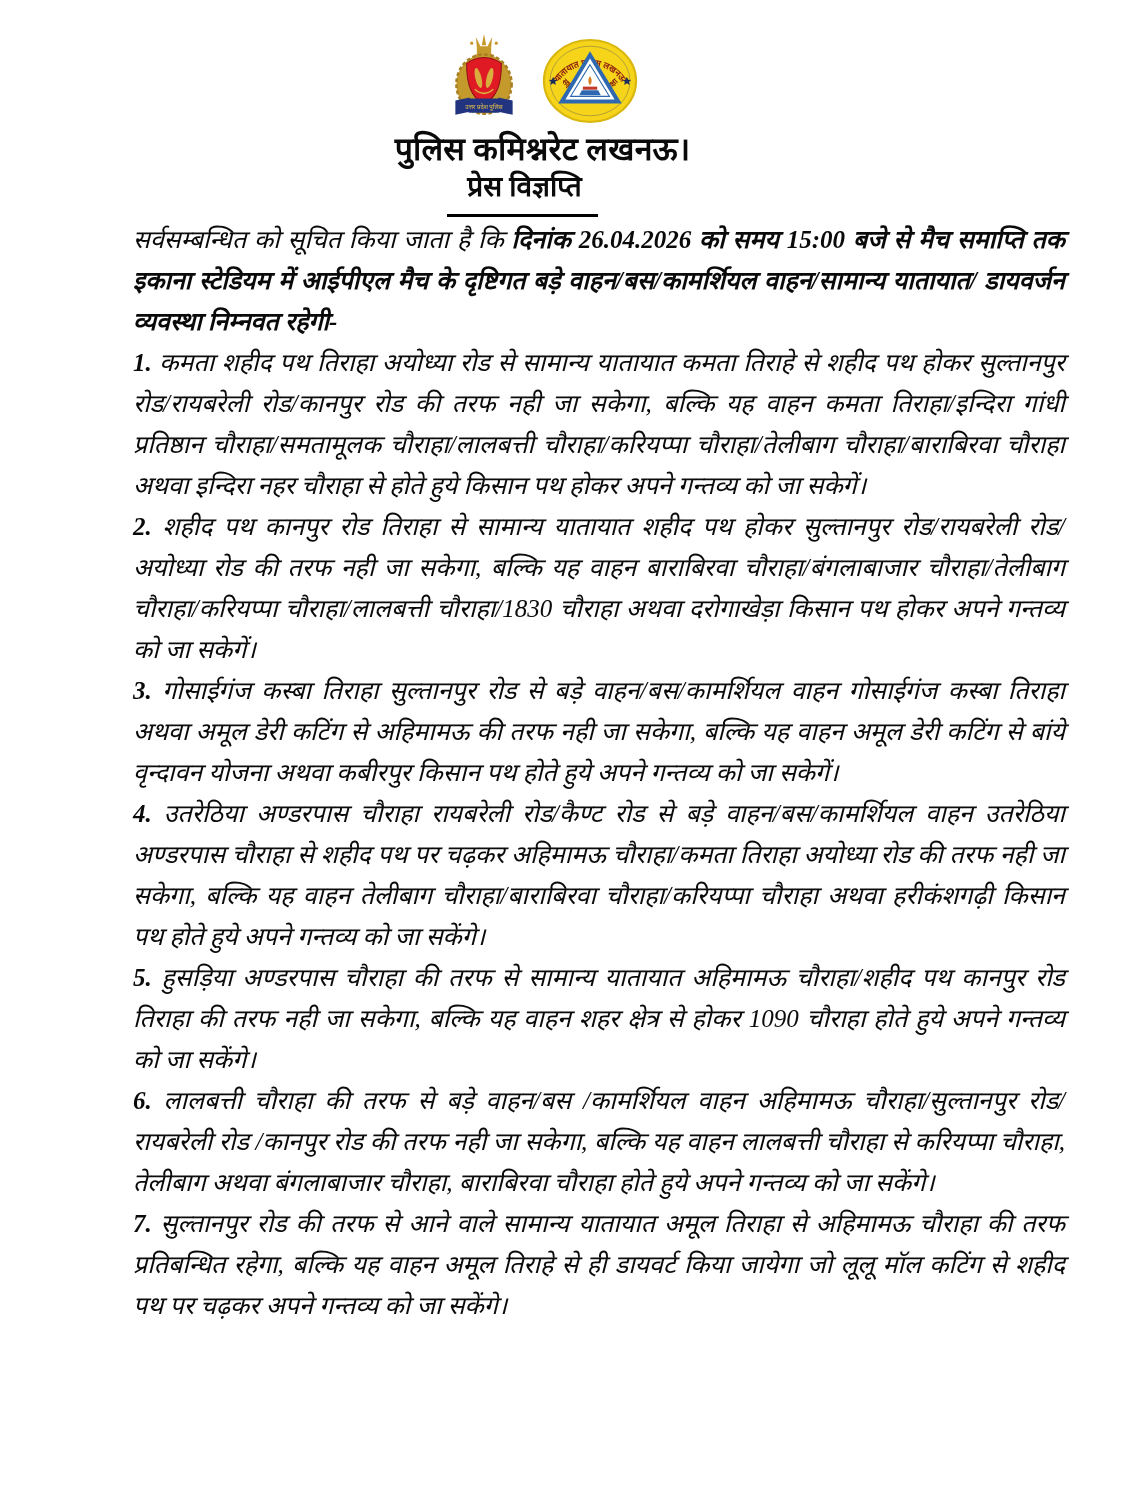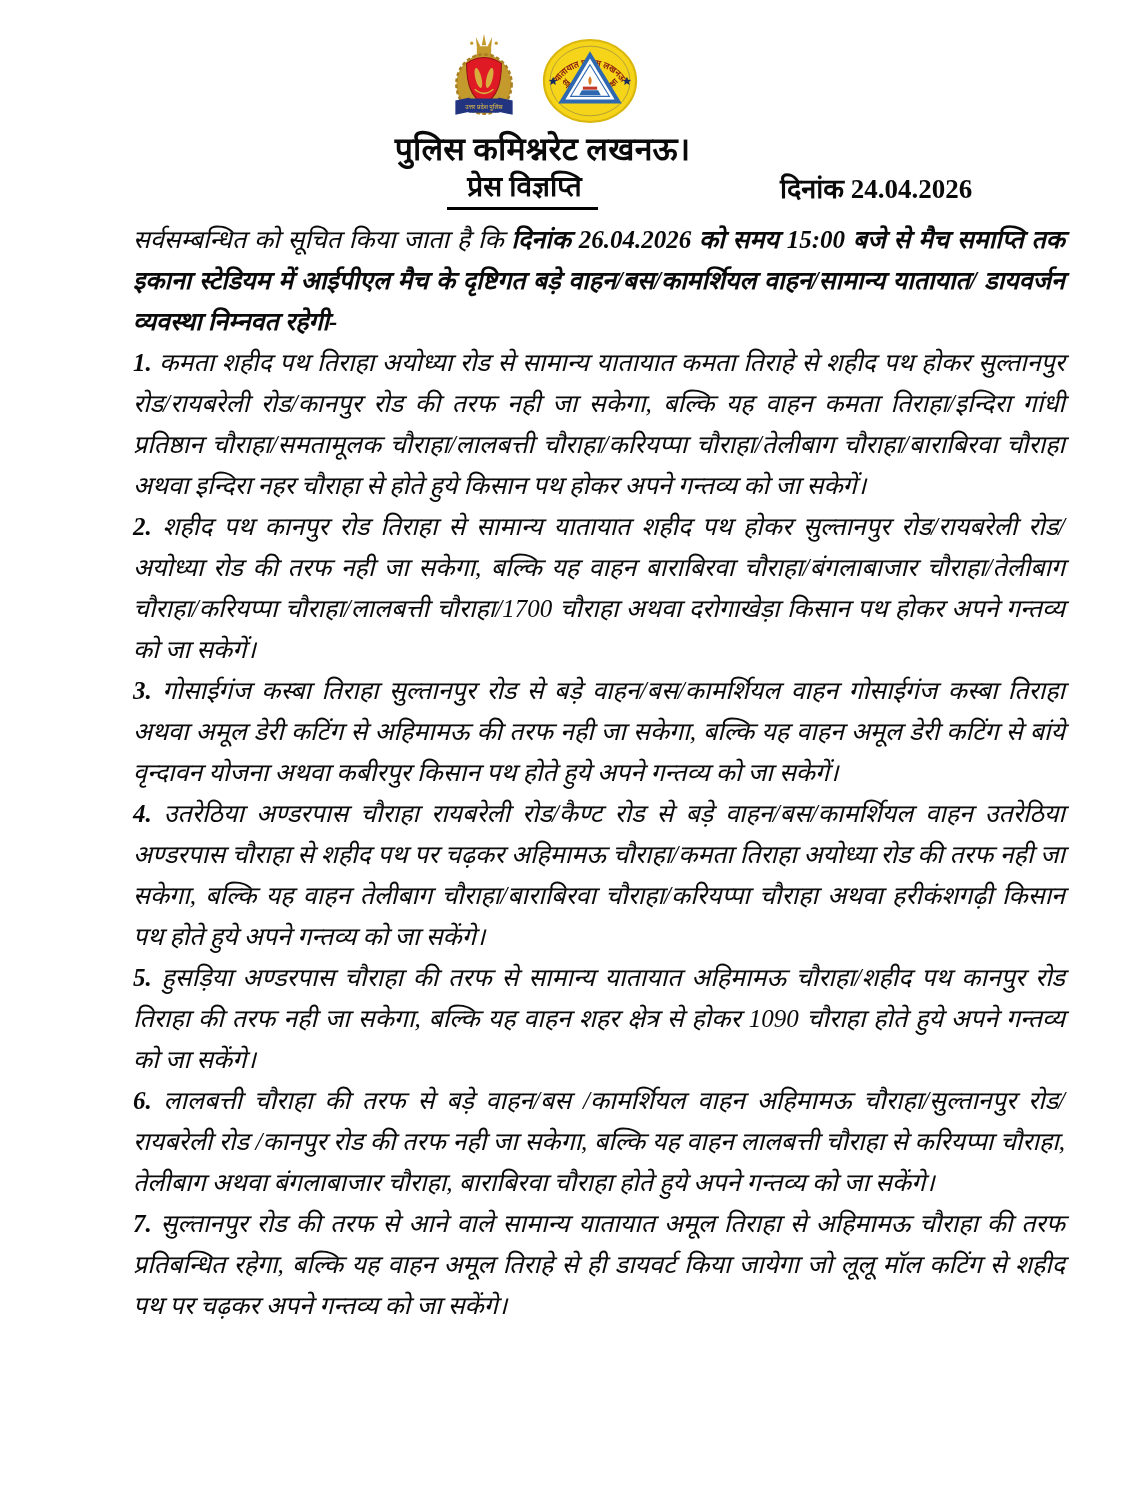--- a/index.html
+++ b/index.html
@@ -22,21 +22,21 @@
     position:absolute; left:120px; top:126px; width:845px;
     text-align:center; font-size:32px; font-weight:bold;
     letter-spacing:0.2px; white-space:nowrap;
   }
   .doc-type-row {
     position:absolute; left:120px; top:166px; width:805px;
     text-align:center;
   }
   .doc-type {
     display:inline-block; font-size:28px; font-weight:bold;
-    border-bottom:3px solid #000; padding:0 16px 3px 20px;
+    border-bottom:3px solid #000; padding:0 16px 10px 20px;
     white-space:nowrap;
   }
   .doc-date {
     position:absolute; left:780px; top:169px;
     font-size:27px; font-weight:bold; white-space:nowrap;
   }
 
   .body-text {
     position:absolute; left:133px; top:219px; width:932px;
     font-size:25px; line-height:41px; text-align:justify;
@@ -103,29 +103,28 @@
       </g>
     </svg>
   </div>
 
   <div class="org-title">पुलिस कमिश्नरेट लखनऊ।</div>
 
   <div class="doc-type-row">
     <span class="doc-type">प्रेस विज्ञप्ति</span>
   </div>
 
-  <div class="doc-date">दिनांक 24.04.2026</div>
 
   <div class="body-text">
 
     <p><span>सर्वसम्बन्धित को सूचित किया जाता है कि </span><span class="emph">दिनांक 26.04.2026 को समय 15:00 बजे से मैच समाप्ति तक इकाना स्टेडियम में आईपीएल मैच के दृष्टिगत बड़े वाहन/बस/कामर्शियल वाहन/सामान्य यातायात/ डायवर्जन व्यवस्था निम्नवत रहेगी-</span></p>
 
     <p><span class="pt-num">1.</span> <span>कमता शहीद पथ तिराहा अयोध्या रोड से सामान्य यातायात कमता तिराहे से शहीद पथ होकर सुल्तानपुर रोड/रायबरेली रोड/कानपुर रोड की तरफ नही जा सकेगा, बल्कि यह वाहन कमता तिराहा/इन्दिरा गांधी प्रतिष्ठान चौराहा/समतामूलक चौराहा/लालबत्ती चौराहा/करियप्पा चौराहा/तेलीबाग चौराहा/बाराबिरवा चौराहा अथवा इन्दिरा नहर चौराहा से होते हुये किसान पथ होकर अपने गन्तव्य को जा सकेगें।</span></p>
 
-    <p><span class="pt-num">2.</span> <span>शहीद पथ कानपुर रोड तिराहा से सामान्य यातायात शहीद पथ होकर सुल्तानपुर रोड/रायबरेली रोड/अयोध्या रोड की तरफ नही जा सकेगा, बल्कि यह वाहन बाराबिरवा चौराहा/बंगलाबाजार चौराहा/तेलीबाग चौराहा/करियप्पा चौराहा/लालबत्ती चौराहा/1700 चौराहा अथवा दरोगाखेड़ा किसान पथ होकर अपने गन्तव्य को जा सकेगें।</span></p>
+    <p><span class="pt-num">2.</span> <span>शहीद पथ कानपुर रोड तिराहा से सामान्य यातायात शहीद पथ होकर सुल्तानपुर रोड/रायबरेली रोड/अयोध्या रोड की तरफ नही जा सकेगा, बल्कि यह वाहन बाराबिरवा चौराहा/बंगलाबाजार चौराहा/तेलीबाग चौराहा/करियप्पा चौराहा/लालबत्ती चौराहा/1830 चौराहा अथवा दरोगाखेड़ा किसान पथ होकर अपने गन्तव्य को जा सकेगें।</span></p>
 
     <p><span class="pt-num">3.</span> <span>गोसाईगंज कस्बा तिराहा सुल्तानपुर रोड से बड़े वाहन/बस/कामर्शियल वाहन गोसाईगंज कस्बा तिराहा अथवा अमूल डेरी कटिंग से अहिमामऊ की तरफ नही जा सकेगा, बल्कि यह वाहन अमूल डेरी कटिंग से बांये वृन्दावन योजना अथवा कबीरपुर किसान पथ होते हुये अपने गन्तव्य को जा सकेगें।</span></p>
 
     <p><span class="pt-num">4.</span> <span>उतरेठिया अण्डरपास चौराहा रायबरेली रोड/कैण्ट रोड से बड़े वाहन/बस/कामर्शियल वाहन उतरेठिया अण्डरपास चौराहा से शहीद पथ पर चढ़कर अहिमामऊ चौराहा/कमता तिराहा अयोध्या रोड की तरफ नही जा सकेगा, बल्कि यह वाहन तेलीबाग चौराहा/बाराबिरवा चौराहा/करियप्पा चौराहा अथवा हरीकंशगढ़ी किसान पथ होते हुये अपने गन्तव्य को जा सकेंगे।</span></p>
 
     <p><span class="pt-num">5.</span> <span>हुसड़िया अण्डरपास चौराहा की तरफ से सामान्य यातायात अहिमामऊ चौराहा/शहीद पथ कानपुर रोड तिराहा की तरफ नही जा सकेगा, बल्कि यह वाहन शहर क्षेत्र से होकर 1090 चौराहा होते हुये अपने गन्तव्य को जा सकेंगे।</span></p>
 
     <p><span class="pt-num">6.</span> <span>लालबत्ती चौराहा की तरफ से बड़े वाहन/बस /कामर्शियल वाहन अहिमामऊ चौराहा/सुल्तानपुर रोड/रायबरेली रोड /कानपुर रोड की तरफ नही जा सकेगा, बल्कि यह वाहन लालबत्ती चौराहा से करियप्पा चौराहा, तेलीबाग अथवा बंगलाबाजार चौराहा, बाराबिरवा चौराहा होते हुये अपने गन्तव्य को जा सकेंगे।</span></p>
 
     <p><span class="pt-num">7.</span> <span>सुल्तानपुर रोड की तरफ से आने वाले सामान्य यातायात अमूल तिराहा से अहिमामऊ चौराहा की तरफ प्रतिबन्धित रहेगा, बल्कि यह वाहन अमूल तिराहे से ही डायवर्ट किया जायेगा जो लूलू मॉल कटिंग से शहीद पथ पर चढ़कर अपने गन्तव्य को जा सकेंगे।</span></p>

